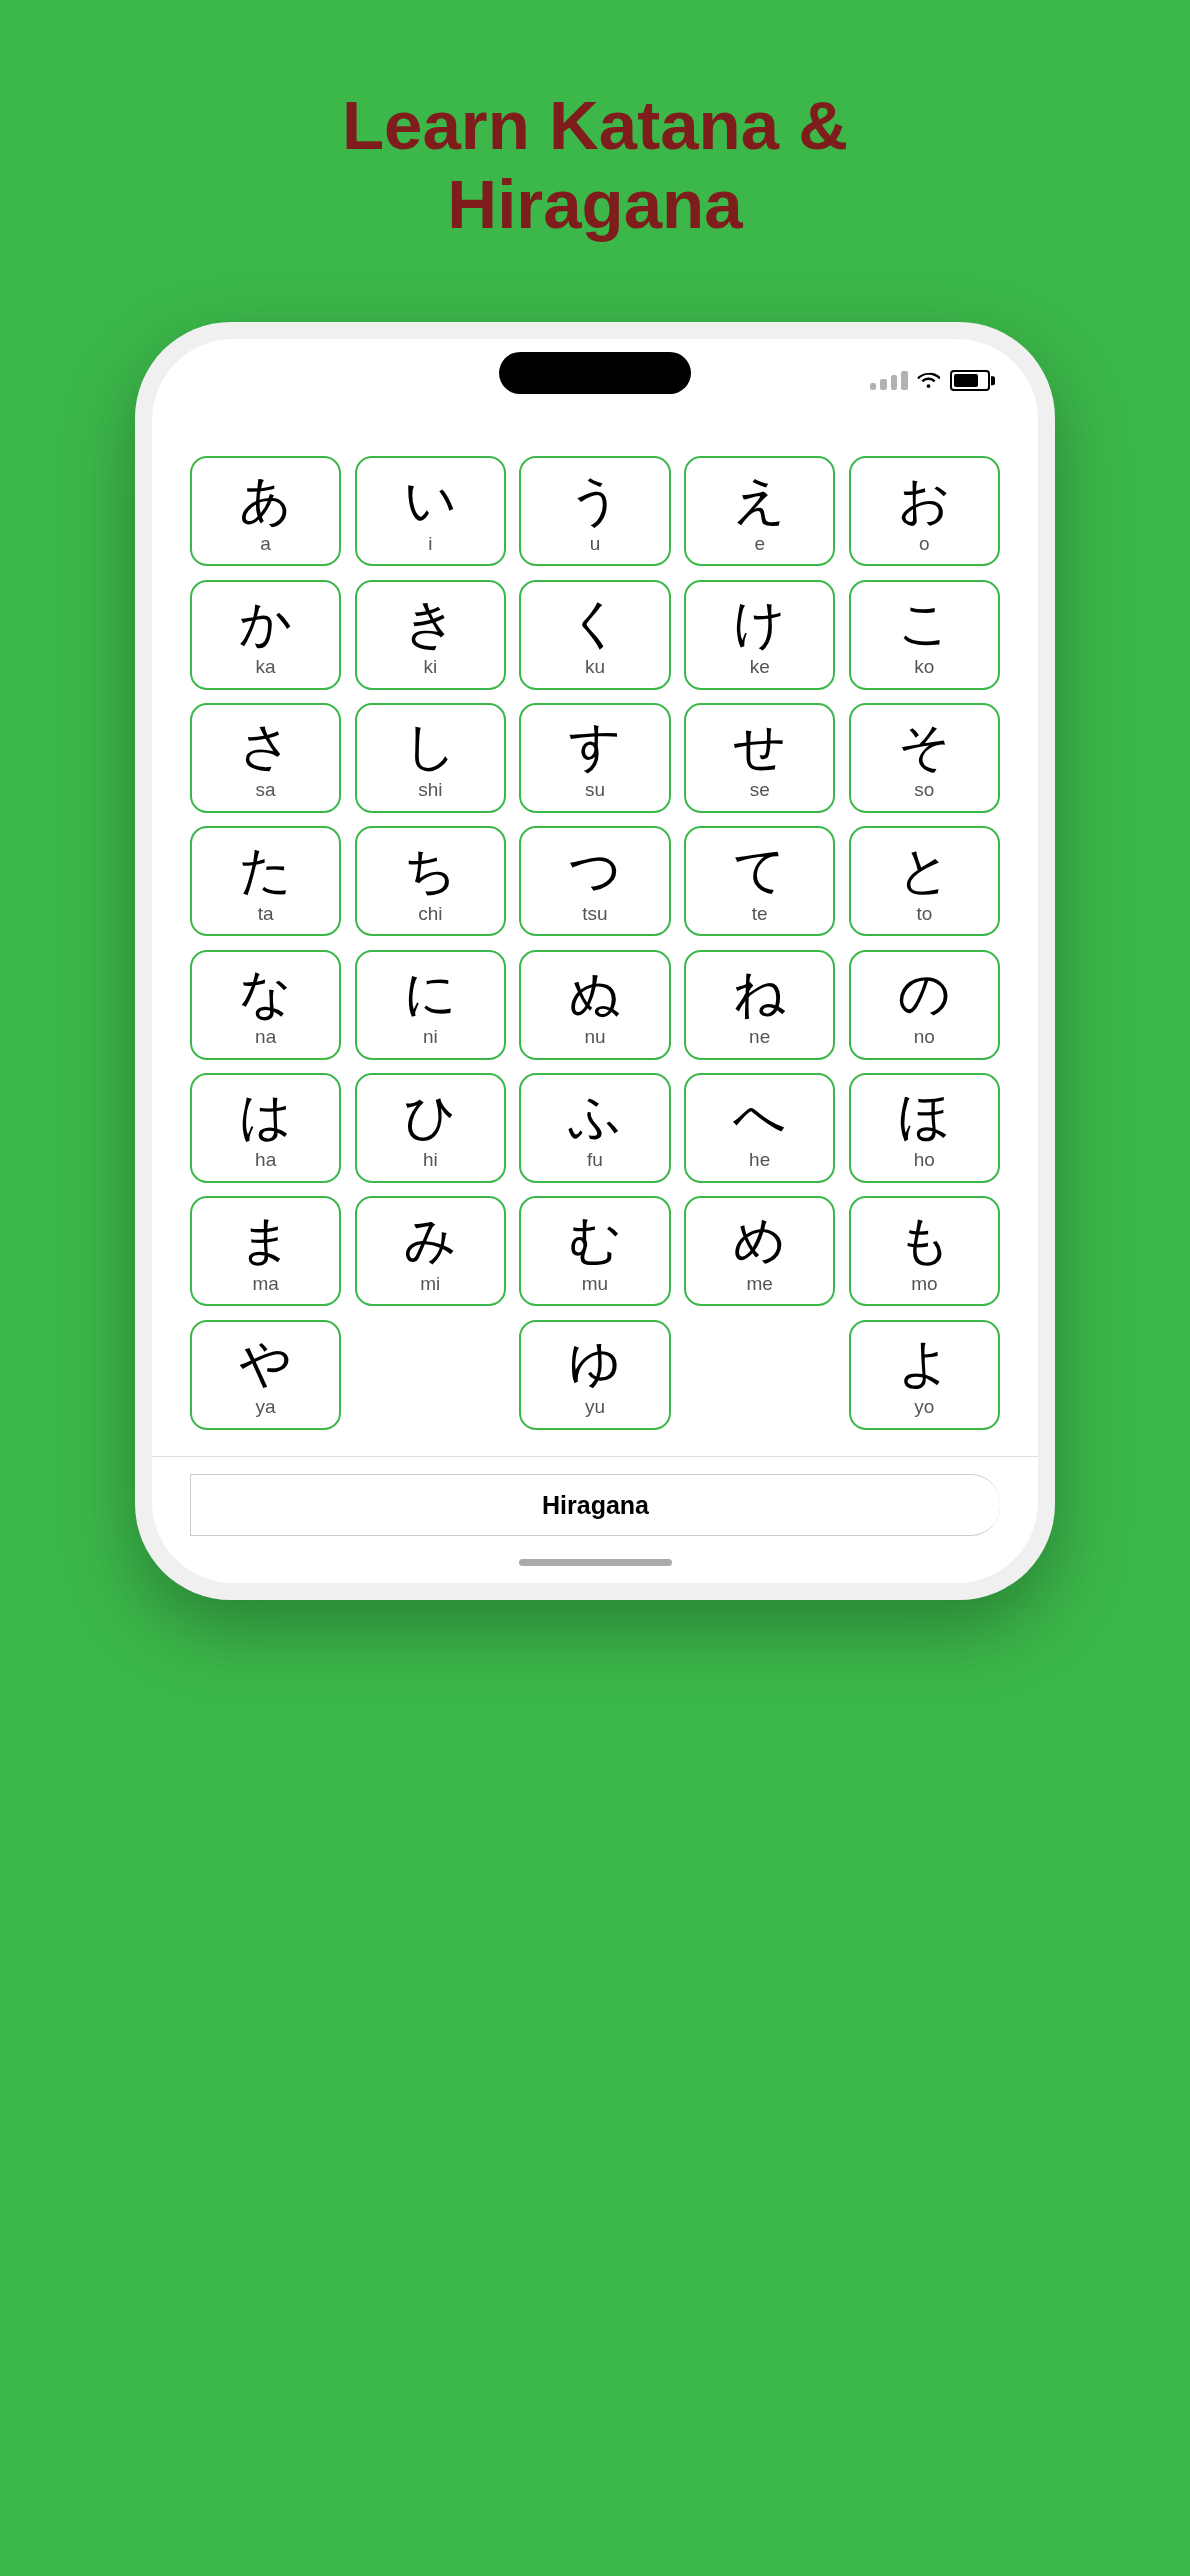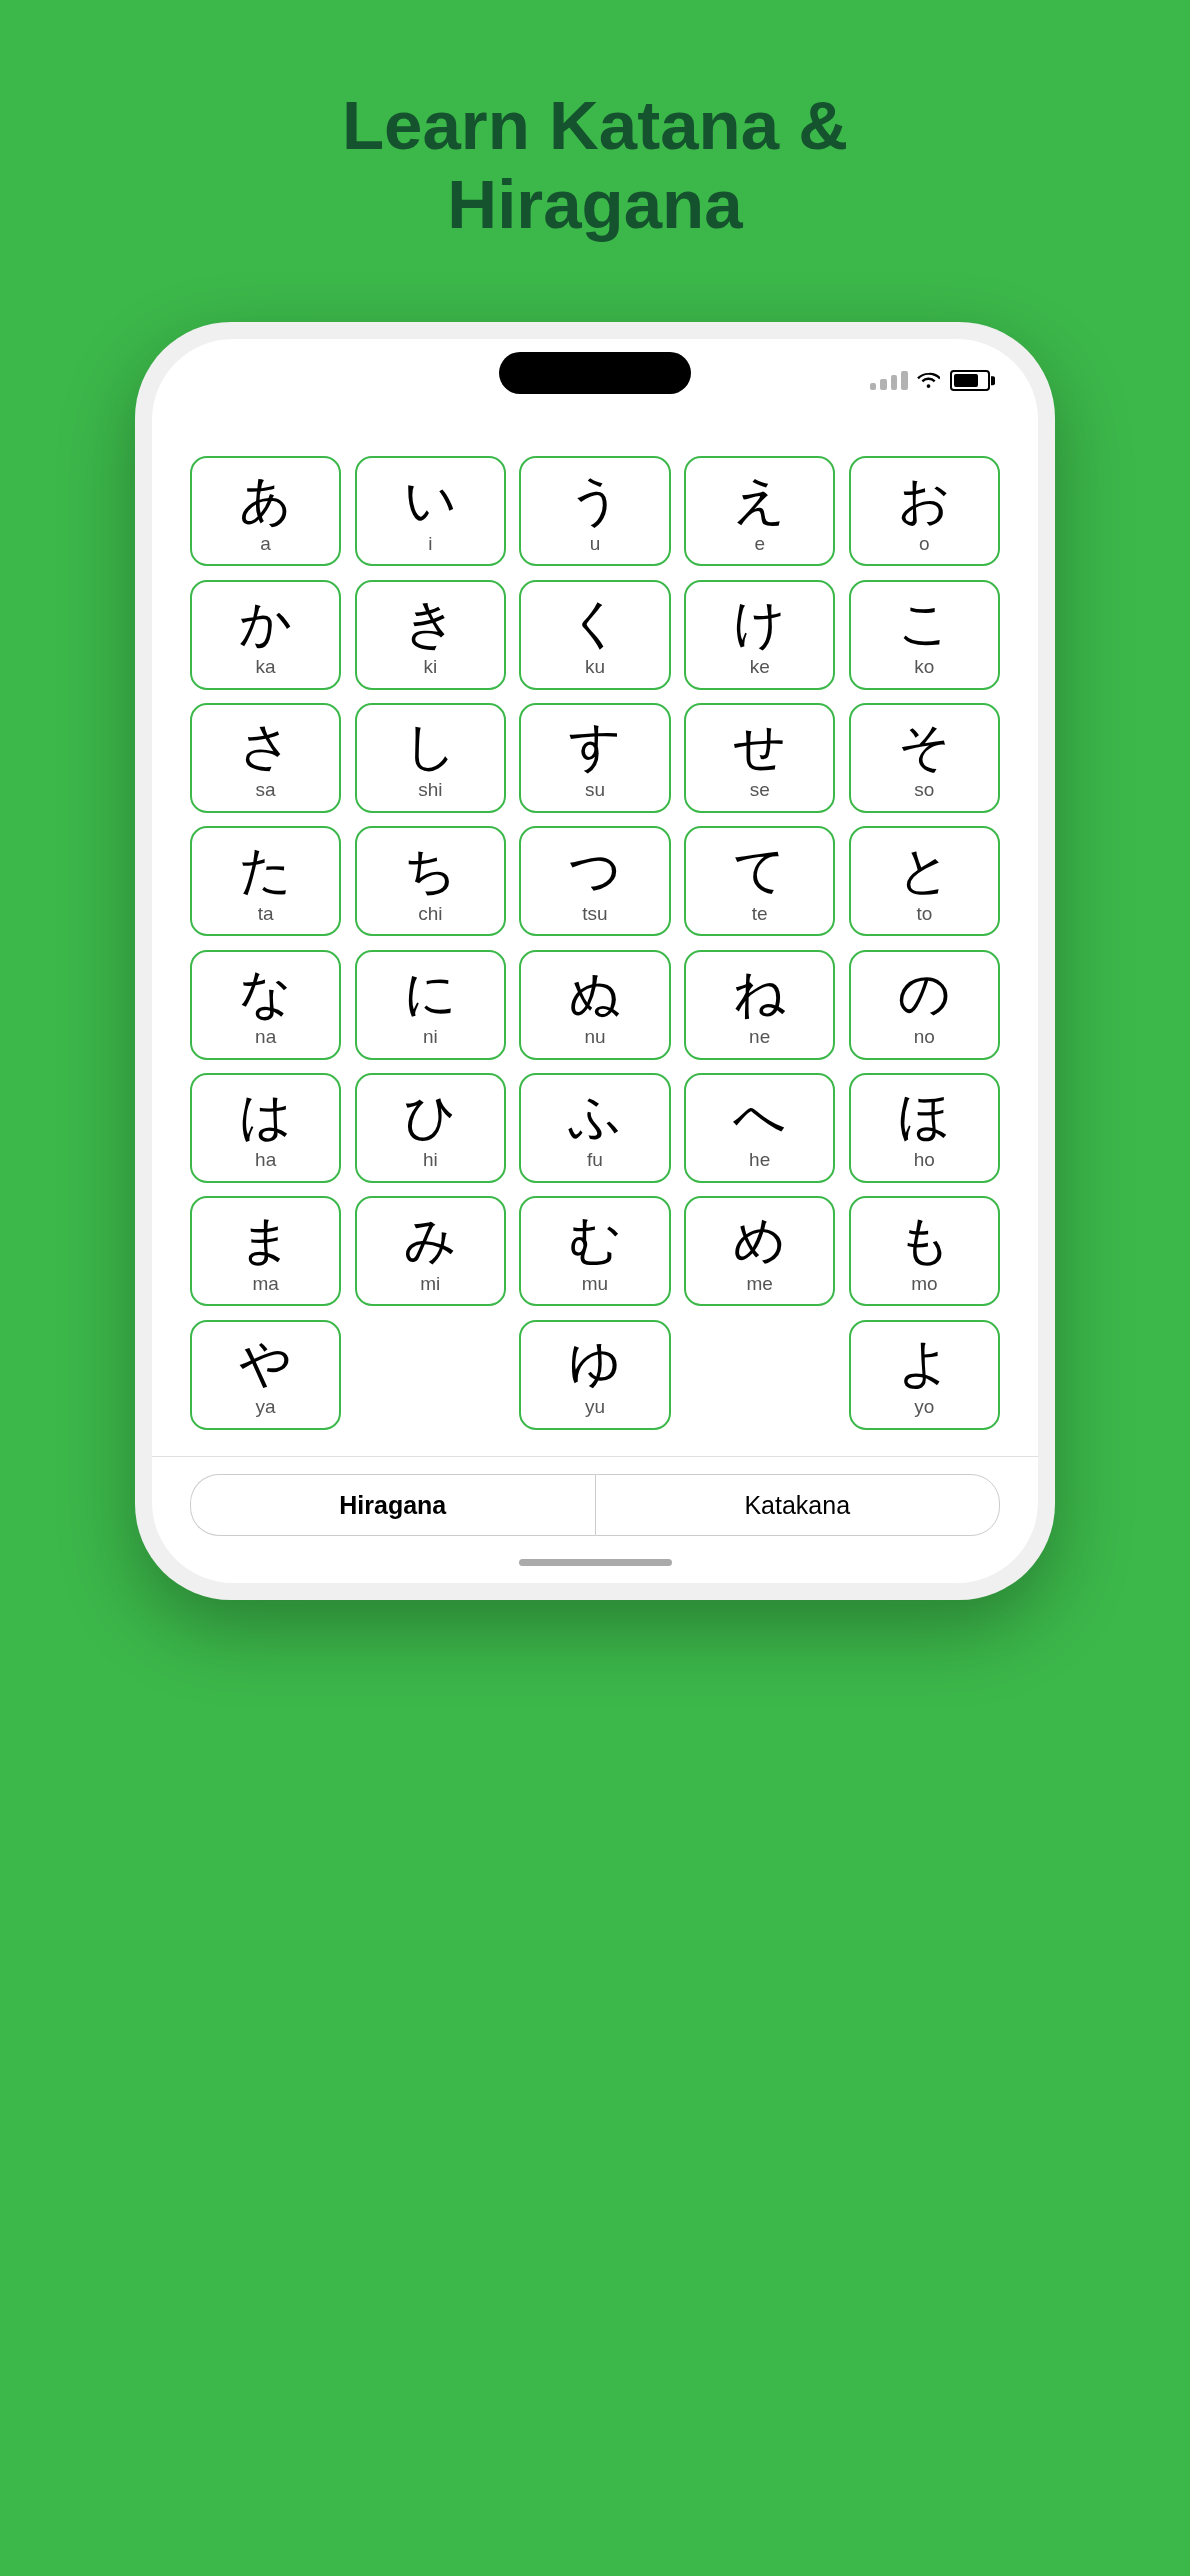--- a/index.html
+++ b/index.html
@@ -8,21 +8,21 @@
       height: 2576px;
       background-color: #3cb84a;
       display: flex;
       flex-direction: column;
       align-items: center;
       font-family: -apple-system, 'Helvetica Neue', Arial, sans-serif;
       overflow: hidden;
     }
 
     .page-title {
-      color: #14532d;
+      color: #7f1d1d;
       font-size: 69px;
       font-weight: 800;
       text-align: center;
       margin-top: 86px;
       line-height: 1.15;
       padding: 0 77px;
     }
 
     .phone-wrapper {
       margin-top: 77px;
@@ -415,19 +415,18 @@
           <div class="char-cell empty"></div>
           <div class="char-cell">
             <span class="char-kana">よ</span>
             <span class="char-roman">yo</span>
           </div>
         </div>
     </div>
 
     <div class="tab-bar" id="tab-bar">
     <div class="tab-btn active">Hiragana</div>
-        <div class="tab-btn">Katakana</div>
       </div>
 
     <div class="home-indicator"></div>
   </div>
 </div>
 
 
 </body></html>

